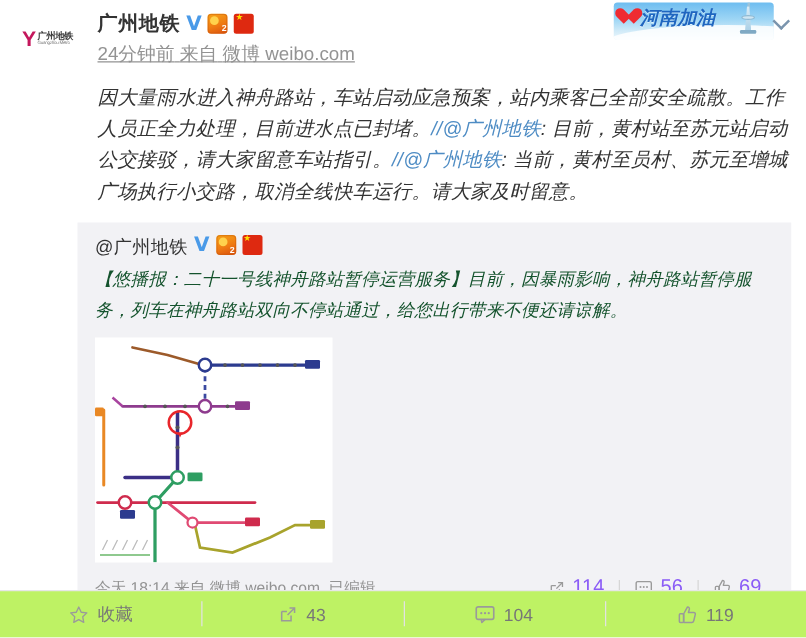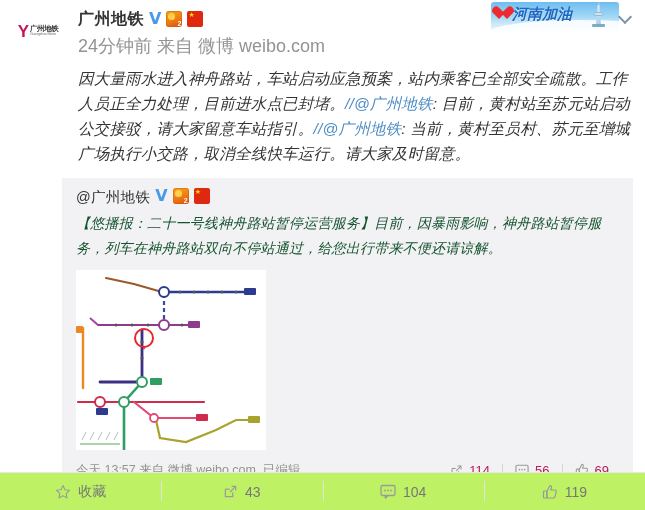--- a/index.html
+++ b/index.html
@@ -126,22 +126,23 @@
     content: "★";
     position: absolute;
     left: 1px;
     top: 0px;
     font-size: 7px;
     color: #ffde00;
     line-height: 1.2;
   }
   .meta-row {
     margin-top: 4px;
-    font-size: 18px;
+    font-size: 15px;
     color: #939393;
+    text-decoration: underline;
   }
   .meta-source {
     color: #939393;
   }
 
   
   .campaign {
     position: absolute;
     right: 26px;
     top: 2px;
@@ -339,22 +340,22 @@
     display: flex;
     align-items: center;
     gap: 0px;
     color: #939393;
   }
   .qf-item {
     display: flex;
     align-items: center;
     gap: 6px;
     padding: 0 12px;
-    font-size: 13px;
-    color: #be185d;
+    font-size: 16px;
+    color: #8b5cf6;
     cursor: pointer;
   }
   .qf-sep {
     width: 1px;
     height: 12px;
     background: #d6d6d6;
   }
 
   
   .action-bar {
@@ -518,21 +519,21 @@
         <path d="M22 170 L26 162"></path>
           <path d="M30 170 L34 162"></path>
         <path d="M38 170 L42 162"></path>
       </g>
       <path d="M4 174 L44 174" stroke="#8fc98f" stroke-width="1.6"></path>
     </svg>
   </div>
 
   <div class="quote-footer">
     <div class="quote-footer-left">
-      <span>今天 13:57</span>
+      <span>今天 18:14</span>
       <span>来自</span>
       <span>微博 weibo.com</span>
       &nbsp;<span>已编辑</span>
     </div>
     <div class="quote-footer-right">
       <div class="qf-item">
         <svg class="ic" width="13" height="13" viewBox="0 0 16 16">
           <path d="M2.5 5.5 L2.5 13.5 L10.5 13.5 L10.5 9" fill="none" stroke="#9a9a9a" stroke-width="1.3"></path>
           <path d="M2.5 5.5 L7 5.5" fill="none" stroke="#9a9a9a" stroke-width="1.3"></path>
           <path d="M7.5 8.5 L13.5 2.5" fill="none" stroke="#9a9a9a" stroke-width="1.3"></path>

